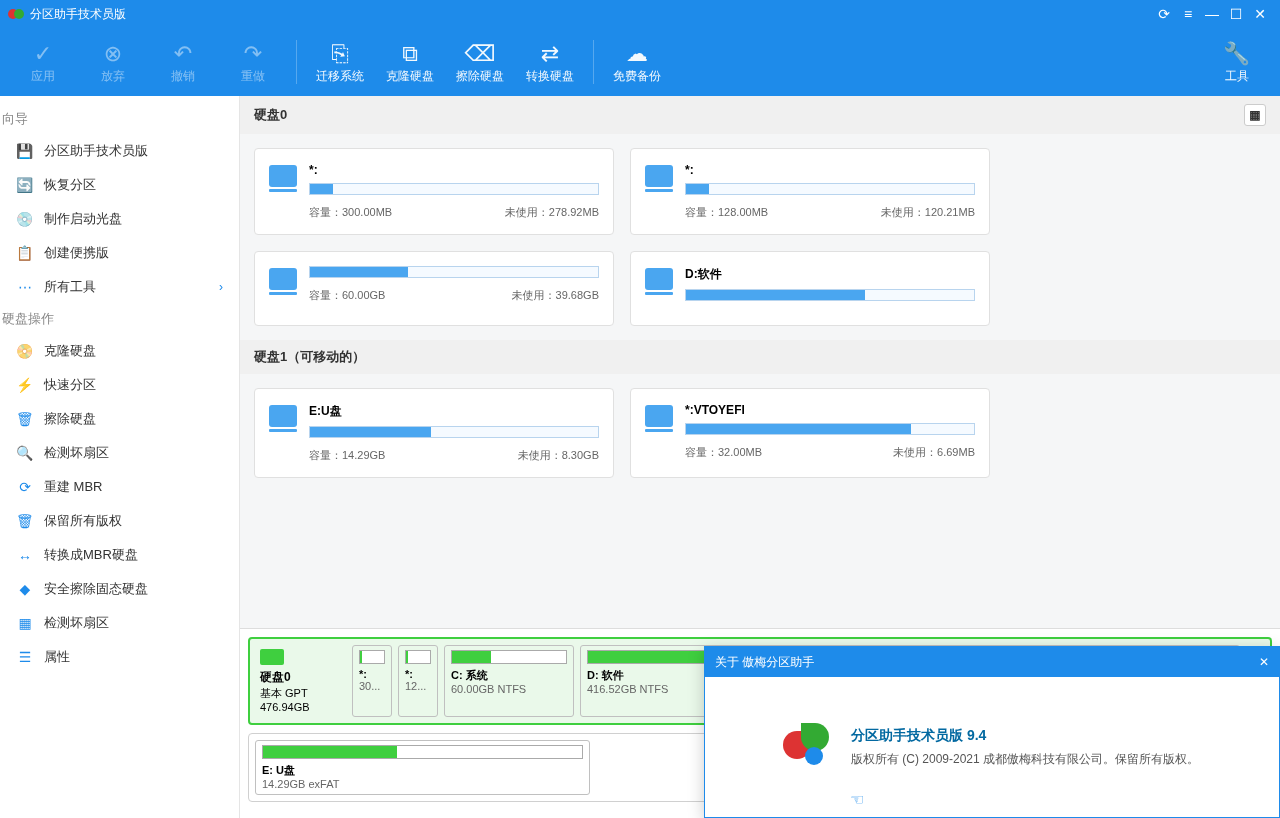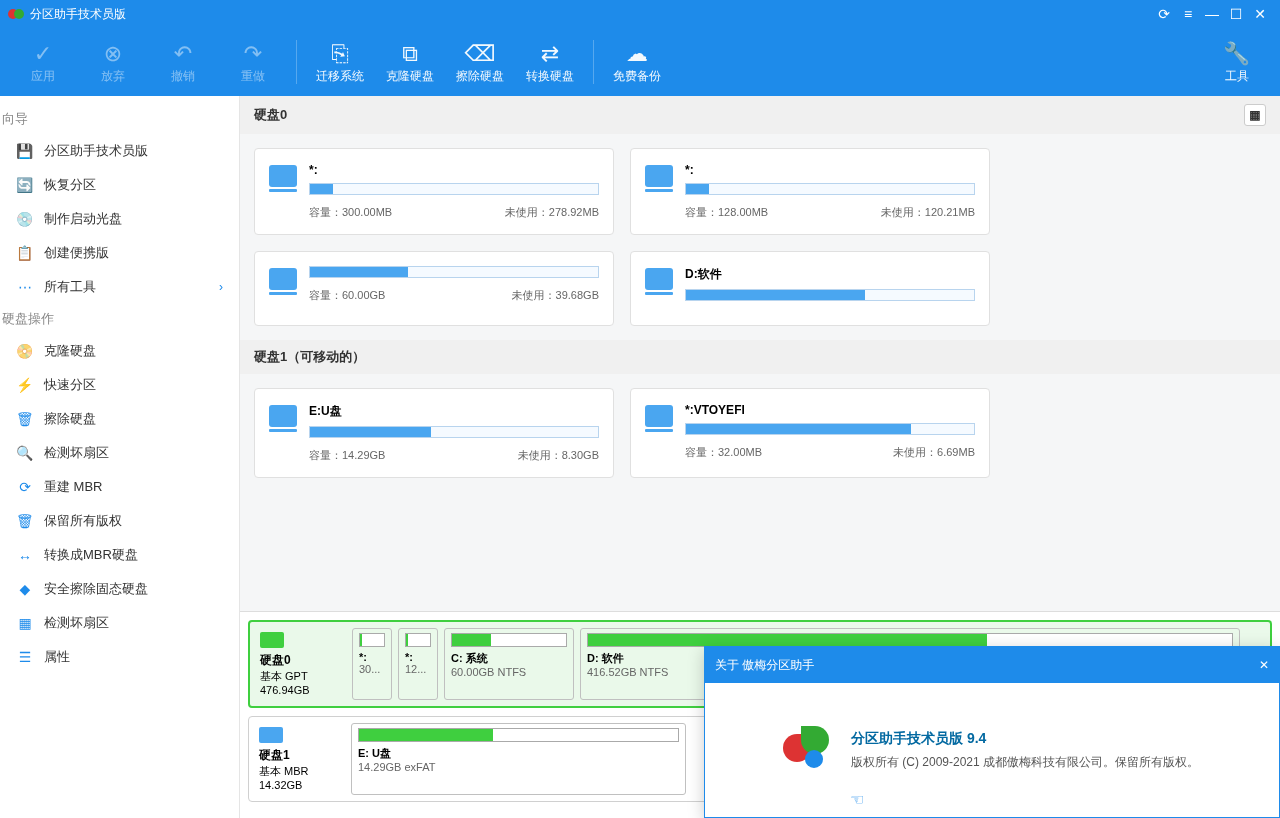--- a/index.html
+++ b/index.html
@@ -42,21 +42,21 @@
 .diskinfo { width: 90px; padding: 4px; display: flex; flex-direction: column; align-items: flex-start; font-size: 11px; }
 .diskinfo .dicon { width: 24px; height: 16px; background: #4aa6f0; border-radius: 2px; margin-bottom: 4px; }
 .diskinfo.sel .dicon { background: #3fcf3f; }
 .diskinfo b { font-size: 12px; }
 .partblock { border: 1px solid #c0c0c0; border-radius: 3px; padding: 4px 6px; display: flex; flex-direction: column; font-size: 11px; overflow: hidden; }
 .partblock .pbar { height: 14px; border: 1px solid #aaa; background: #fff; margin-bottom: 4px; position: relative; }
 .partblock .pbar .f { height: 100%; background: #3fcf3f; }
 .partblock .pname { font-weight: bold; font-size: 11px; white-space: nowrap; overflow: hidden; text-overflow: ellipsis; }
 .partblock .psize { color: #666; white-space: nowrap; overflow: hidden; text-overflow: ellipsis; }
 .about { position: absolute; right: 0; bottom: 0; width: 576px; height: 172px; background: #fff; border: 1px solid #1e8bea; box-shadow: 0 4px 16px rgba(0,0,0,0.2); display: flex; flex-direction: column; }
-.about-title { height: 30px; background: #1e8bea; color: #fff; display: flex; align-items: center; padding: 18px 10px; font-size: 12px; }
+.about-title { height: 30px; background: #1e8bea; color: #fff; display: flex; align-items: center; padding: 12px 10px; font-size: 12px; }
 .about-title .spacer { flex: 1; }
 .about-body { flex: 1; display: flex; align-items: center; padding: 14px 18px; gap: 20px; position: relative; }
 .about-logo { width: 48px; height: 48px; position: relative; margin-left: 60px; }
 .about-logo .p1 { position: absolute; width: 28px; height: 28px; background: #d33; border-radius: 50% 0 50% 50%; left: 0; top: 8px; }
 .about-logo .p2 { position: absolute; width: 28px; height: 28px; background: #3a3; border-radius: 0 50% 50% 50%; left: 18px; top: 0; }
 .about-logo .p3 { position: absolute; width: 18px; height: 18px; background: #1e8bea; border-radius: 50%; left: 22px; top: 24px; }
 .about-text { font-size: 12px; color: #555; }
 .about-text .aname { font-size: 14px; font-weight: bold; color: #0369a1; margin-bottom: 6px; }
 .about-hand { position: absolute; left: 145px; bottom: 8px; font-size: 16px; color: #1e8bea; }
 </style>
@@ -323,26 +323,20 @@
   </div>
           <div class="partblock" style="width:660px">
     <div class="pbar">
               <div class="f" style="width:62%"></div>
             </div>
     <div class="pname">D: 软件</div>
     <div class="psize">416.52GB NTFS</div>
   </div>
   </div>
         <div class="diskrow ">
-    <div class="diskinfo ">
-      <div class="dicon"></div>
-      <b>硬盘1</b>
-      <span>基本 MBR</span>
-      <span>14.32GB</span>
-    </div>
     <div class="partblock" style="width:335px">
     <div class="pbar">
               <div class="f" style="width:42%"></div>
             </div>
     <div class="pname">E: U盘</div>
     <div class="psize">14.29GB exFAT</div>
   </div>
   </div>
       </div>
 

